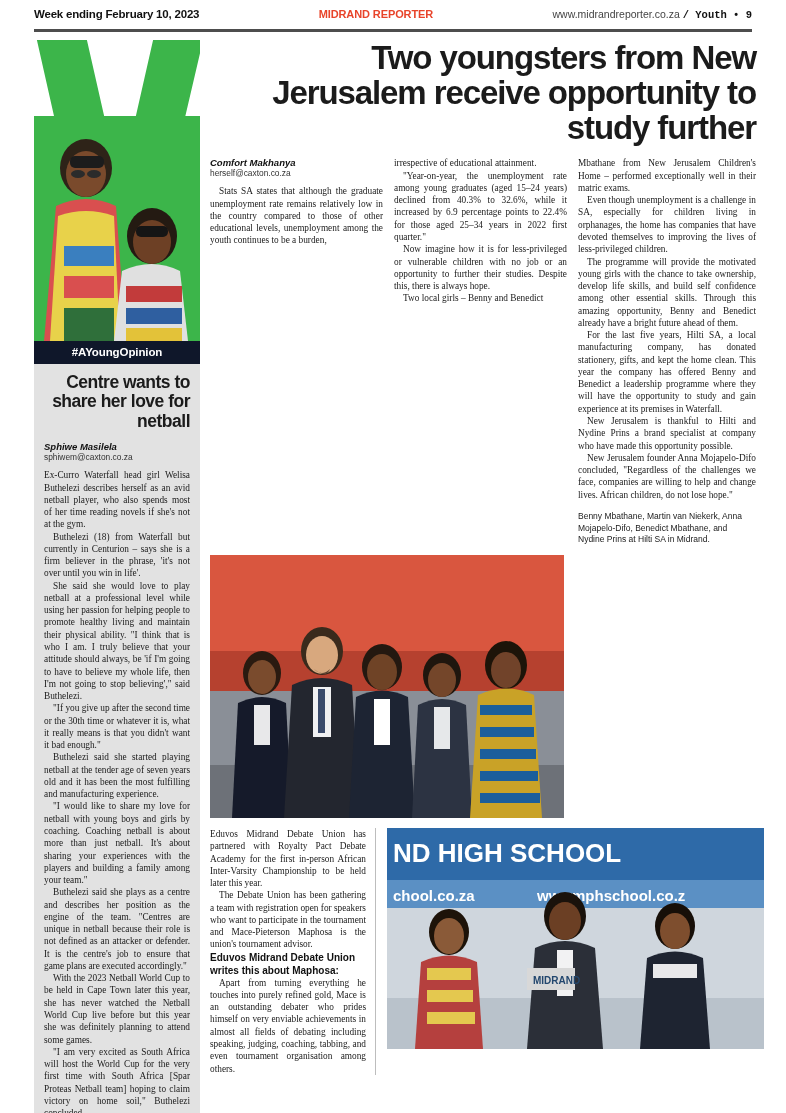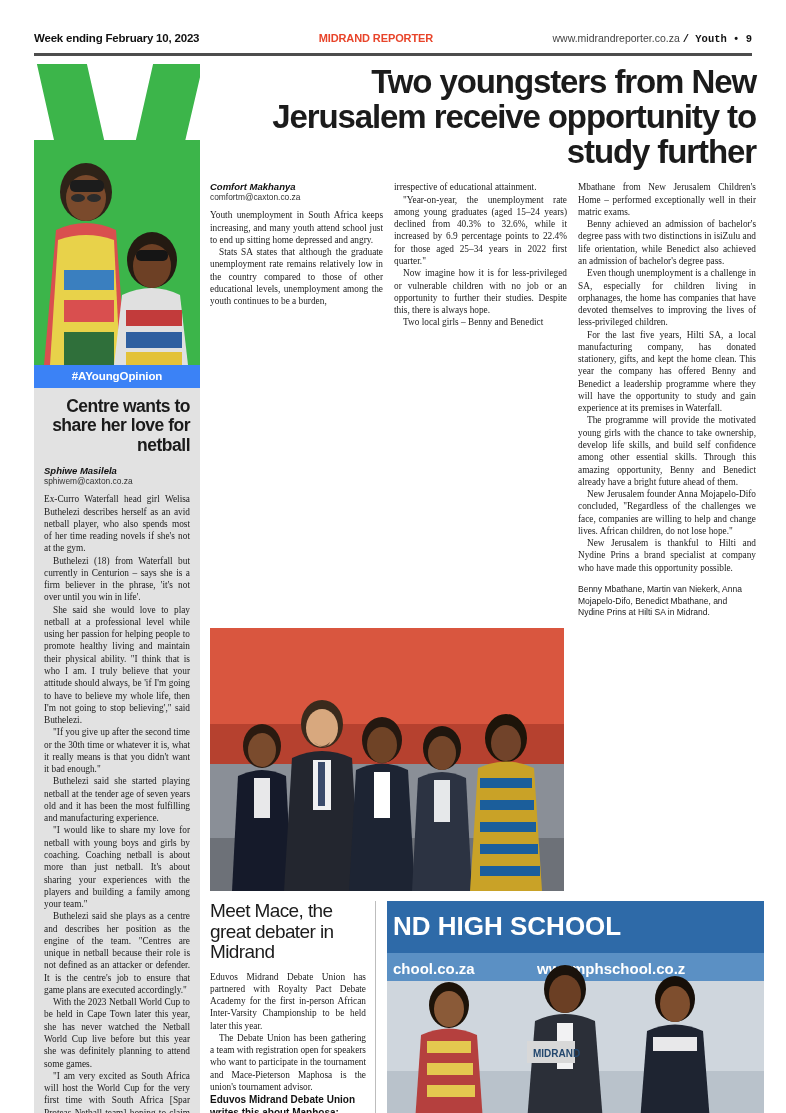--- a/index.html
+++ b/index.html
@@ -3,21 +3,21 @@
 <meta charset="utf-8">
 <style>
   html,body{margin:0;padding:0;}
   body{
     width:786px;height:1113px;
     background:#ffffff;
     font-family:"Liberation Serif", serif;
     color:#111;
     overflow:hidden;
   }
-  .page{position:relative;width:786px;height:1065px;box-sizing:border-box;padding:32px 34px 10px 34px;}
+  .page{position:relative;width:786px;height:1065px;box-sizing:border-box;padding:8px 34px 10px 34px;}
 
   
   .masthead{display:flex;align-items:baseline;justify-content:space-between;padding-bottom:5px;}
   .mast-left{font-family:"Liberation Sans",sans-serif;font-weight:bold;font-size:11.5px;letter-spacing:-0.2px;color:#111;}
   .mast-center{font-family:"Liberation Sans",sans-serif;font-weight:bold;font-size:11px;color:#e8442a;letter-spacing:-0.1px;}
   .mast-right{font-family:"Liberation Sans",sans-serif;font-size:10.5px;color:#444;}
   .mast-right .sec{font-weight:bold;color:#111;font-family:Liberation Mono, monospace;}
   .mast-rule{height:2.5px;background:#4d4d4d;margin-top:3px;}
 
   
@@ -27,21 +27,21 @@
 
   
   .hero-photo{
     position:relative;width:166px;height:301px;overflow:hidden;background:#d9d9d9;
   }
   .hero-v{
     position:absolute;left:-6px;top:-4px;width:180px;height:240px;
   }
   .hero-girls{position:absolute;left:0;bottom:0;width:166px;height:225px;}
   .tag-bar{
-    background:#3b82f6;color:#fff;font-family:"Liberation Sans",sans-serif;
+    background:#0f172a;color:#fff;font-family:"Liberation Sans",sans-serif;
     font-weight:bold;font-size:11.5px;text-align:center;padding:5px 0 6px 0;letter-spacing:-0.1px;
   }
   .left-body{background:#e2e2e2;padding:9px 10px 12px 10px;}
   .left-head{
     font-family:"Liberation Sans",sans-serif;font-weight:bold;font-size:17.5px;
     line-height:1.12;color:#1b1b1b;letter-spacing:-0.5px;margin:0 0 10px 0;text-align:right;
   }
   .byline{font-family:Liberation Sans, sans-serif;font-weight:bold;font-style:italic;font-size:9.5px;color:#111;}
   .byemail{font-family:"Liberation Sans",sans-serif;font-size:8.4px;color:#333;margin-bottom:7px;}
   .body-text{font-size:9.3px;line-height:1.32;text-align:justify;color:#1a1a1a;}
@@ -158,45 +158,43 @@
     </div>
 
     <div class="col-main">
 
       <h1 class="main-head">Two youngsters from New Jerusalem receive opportunity to study further</h1>
 
       <div class="lead-cols">
 
         <div class="lead-col">
           <div class="byline">Comfort Makhanya</div>
-          <div class="byemail">comfortm@caxton.co.za</div>
-          <div class="body-text">
-            <p class="first">Youth unemployment in South Africa keeps increasing, and many youth attend school just to end up sitting home depressed and angry.</p>
+          <div class="byemail">herself@caxton.co.za</div>
+          <div class="body-text">
             <p>Stats SA states that although the graduate unemployment rate remains relatively low in the country compared to those of other educational levels, unemployment among the youth continues to be a burden,</p>
           </div>
         </div>
 
         <div class="lead-col">
           <div class="body-text">
             <p class="first">irrespective of educational attainment.</p>
             <p>"Year-on-year, the unemployment rate among young graduates (aged 15–24 years) declined from 40.3% to 32.6%, while it increased by 6.9 percentage points to 22.4% for those aged 25–34 years in 2022 first quarter."</p>
             <p>Now imagine how it is for less-privileged or vulnerable children with no job or an opportunity to further their studies. Despite this, there is always hope.</p>
             <p>Two local girls – Benny and Benedict</p>
           </div>
         </div>
 
         <div class="lead-col c3">
           <div class="body-text">
             <p class="first">Mbathane from New Jerusalem Children's Home – performed exceptionally well in their matric exams.</p>
-            <p>Benny achieved an admission of bachelor's degree pass with two distinctions in isiZulu and life orientation, while Benedict also achieved an admission of bachelor's degree pass.</p>
             <p>Even though unemployment is a challenge in SA, especially for children living in orphanages, the home has companies that have devoted themselves to improving the lives of less-privileged children.</p>
+            <p>The programme will provide the motivated young girls with the chance to take ownership, develop life skills, and build self confidence among other essential skills. Through this amazing opportunity, Benny and Benedict already have a bright future ahead of them.</p>
             <p>For the last five years, Hilti SA, a local manufacturing company, has donated stationery, gifts, and kept the home clean. This year the company has offered Benny and Benedict a leadership programme where they will have the opportunity to study and gain experience at its premises in Waterfall.</p>
-            <p>The programme will provide the motivated young girls with the chance to take ownership, develop life skills, and build self confidence among other essential skills. Through this amazing opportunity, Benny and Benedict already have a bright future ahead of them.</p>
+            <p>New Jerusalem is thankful to Hilti and Nydine Prins a brand specialist at company who have made this opportunity possible.</p>
             <p>New Jerusalem founder Anna Mojapelo-Difo concluded, "Regardless of the challenges we face, companies are willing to help and change lives. African children, do not lose hope."</p>
-            <p>New Jerusalem is thankful to Hilti and Nydine Prins a brand specialist at company who have made this opportunity possible.</p>
           </div>
           <div class="dark-caption">Benny Mbathane, Martin van Niekerk, Anna Mojapelo-Difo, Benedict Mbathane, and Nydine Prins at Hilti SA in Midrand.</div>
         </div>
       </div>
 
       <div class="lead-photo">
         <svg viewBox="0 0 354 263" width="354" height="263">
           <rect x="0" y="0" width="354" height="263" fill="#c94a3a"></rect>
           <rect x="0" y="0" width="354" height="96" fill="#d9563f"></rect>
           <rect x="0" y="96" width="354" height="40" fill="#b6412f"></rect>
@@ -242,21 +240,20 @@
             <rect x="270" y="194" width="56" height="10" fill="#1b5e9b"></rect>
             <rect x="270" y="216" width="58" height="10" fill="#1b5e9b"></rect>
             <rect x="270" y="238" width="60" height="10" fill="#1b5e9b"></rect>
           </g>
         </svg>
       </div>
 
       <div class="lower">
 
         <div class="mace-col">
-          <h2 class="sec-head mace">Meet Mace, the great debater in Midrand</h2>
           <div class="body-text">
             <p class="first">Eduvos Midrand Debate Union has partnered with Royalty Pact Debate Academy for the first in-person African Inter-Varsity Championship to be held later this year.</p>
             <p>The Debate Union has been gathering a team with registration open for speakers who want to participate in the tournament and Mace-Pieterson Maphosa is the union's tournament advisor.</p>
           </div>
           <div class="subhead-bold">Eduvos Midrand Debate Union writes this about Maphosa:</div>
           <div class="body-text">
             <p>Apart from turning everything he touches into purely refined gold, Mace is an outstanding debater who prides himself on very enviable achievements in almost all fields of debating including speaking, judging, coaching, tabbing, and even tournament organisation among others.</p>
 
           </div>
 

